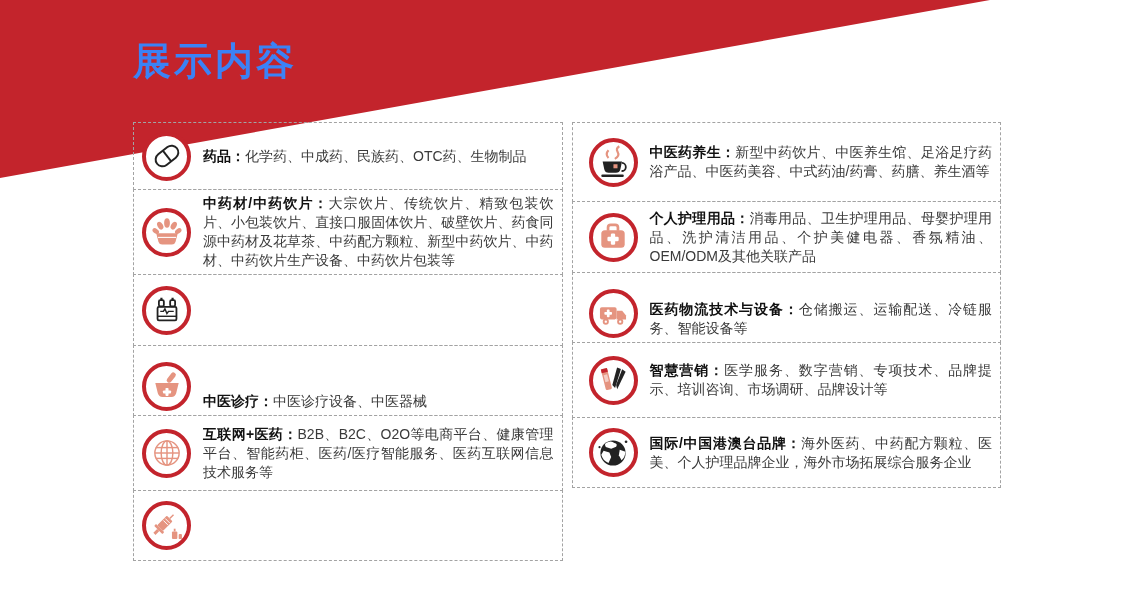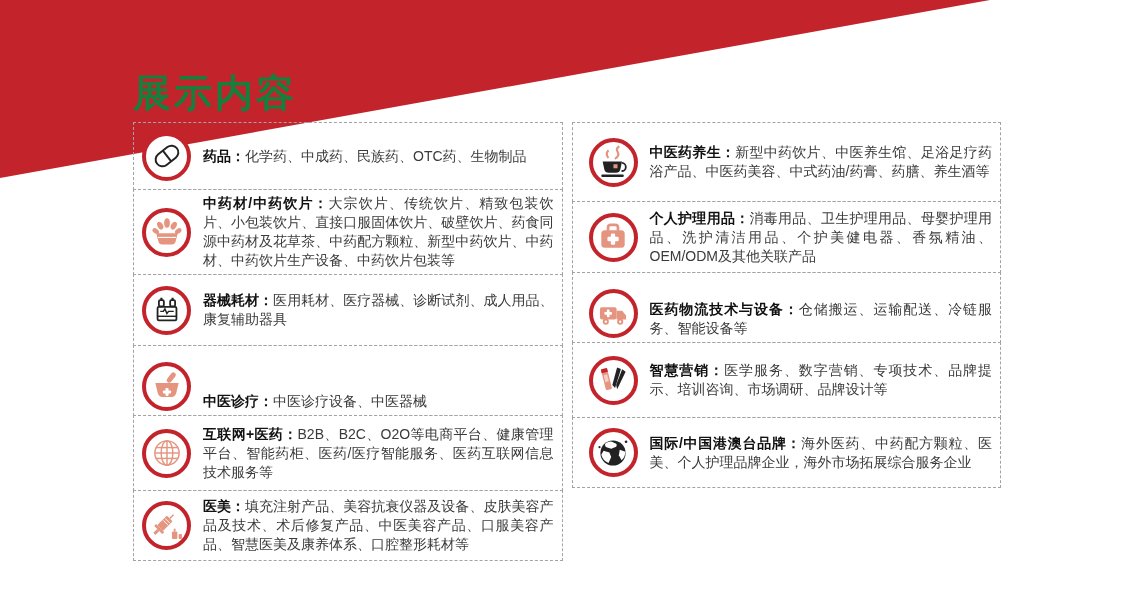--- a/index.html
+++ b/index.html
@@ -15,23 +15,22 @@
     left: 0; top: 0;
     width: 1133px; height: 589px;
     background: #c3242c;
     clip-path: polygon(0 0, 990px 0, 0 178px);
   }
   .page-title {
     position: absolute;
     left: 133px; top: 36px;
     font-size: 38px;
     font-weight: bold;
-    color: #15803d;
+    color: #3b82f6;
     letter-spacing: 3px;
-    margin-top: 32px;
   }
   .content-grid {
     position: absolute;
     left: 133px; top: 122px;
     width: 868px;
     display: flex;
     gap: 9px;
   }
   .col {
     flex: 1;
@@ -126,23 +125,20 @@
           <g fill="none" stroke="#222222" stroke-width="2">
             <rect x="11" y="9" width="5.5" height="7" rx="1.5"></rect>
             <rect x="23.5" y="9" width="5.5" height="7" rx="1.5"></rect>
             <path d="M13.8 9 v-2.5 M26.2 9 v-2.5" stroke-width="2.4"></path>
             <rect x="9.5" y="16.5" width="21" height="15" rx="1.5"></rect>
             <path d="M9.5 27 h21" stroke-width="1.6"></path>
             <path d="M12.5 21.5 h3.5 l1.7-2.8 2.2 5.2 1.8-2.4 h5.8" stroke-width="1.6"></path>
           </g>
         </svg>
       </div>
-      <div class="item-text">
-        <span class="item-label">器械耗材：</span><span>医用耗材、医疗器械、诊断试剂、成人用品、康复辅助器具</span>
-      </div>
     </div>
 
     <div class="item r3">
       <div class="icon-circle">
         <svg viewBox="0 0 40 40">
           <g fill="#e59480">
             <rect x="22" y="3" width="5.5" height="13" rx="2.7" transform="rotate(38 24.7 9.5)"></rect>
             <path d="M7 15.5 h26 l-2.8 11.5 a5.5 5.5 0 0 1-5.3 4 h-9.8 a5.5 5.5 0 0 1-5.3-4 z"></path>
           </g>
           <g fill="#ffffff">
@@ -185,23 +181,20 @@
             <line x1="14" y1="12.5" x2="21" y2="12.5" stroke="#ffffff" stroke-width="1"></line>
             <line x1="14" y1="15.5" x2="21" y2="15.5" stroke="#ffffff" stroke-width="1"></line>
           </g>
           <g fill="#e59480">
             <rect x="25.5" y="26" width="6" height="8.5" rx="1.2"></rect>
             <rect x="27.5" y="23" width="2" height="3"></rect>
             <rect x="33" y="29" width="3.6" height="5.5" rx="1"></rect>
           </g>
         </svg>
       </div>
-      <div class="item-text">
-        <span class="item-label">医美：</span><span>填充注射产品、美容抗衰仪器及设备、皮肤美容产品及技术、术后修复产品、中医美容产品、口服美容产品、智慧医美及康养体系、口腔整形耗材等</span>
-      </div>
     </div>
 
   </div>
 
   <div class="col col-right">
 
 
     <div class="item r1">
       <div class="icon-circle">
         <svg viewBox="0 0 40 40">

